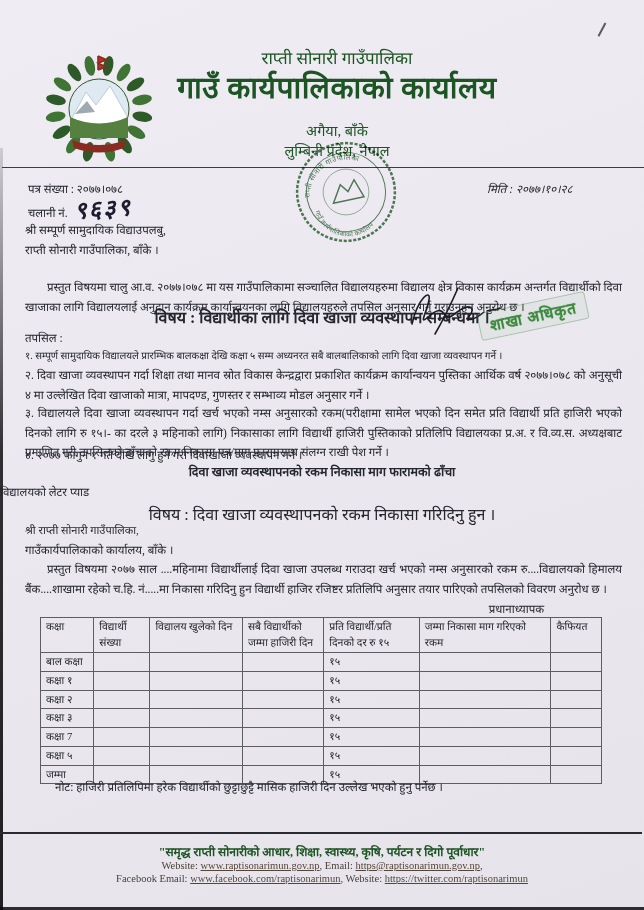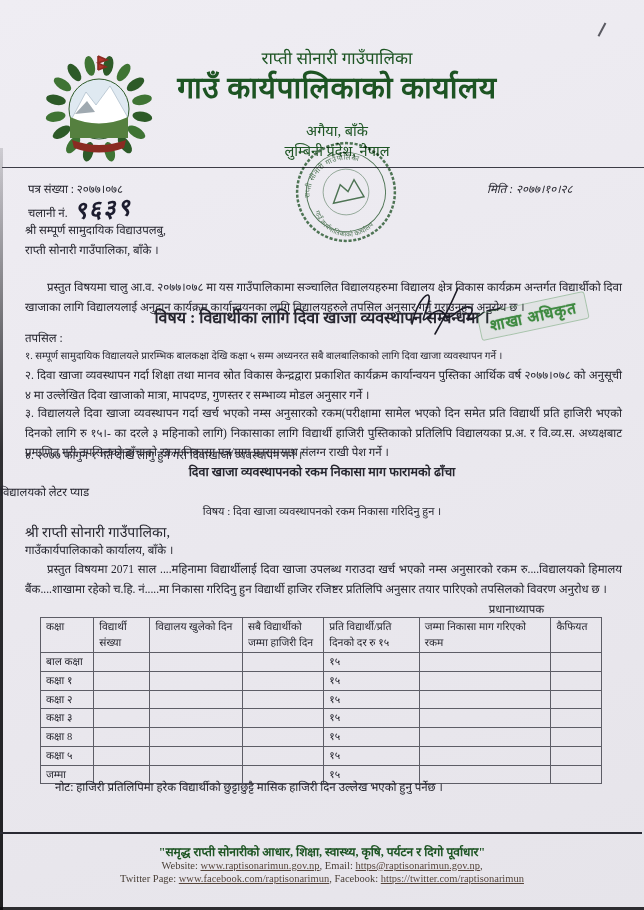--- a/index.html
+++ b/index.html
@@ -47,22 +47,22 @@
   }
 
   .tapasil{left:25px;top:330px;font-size:11.5px;}
   .pt1{left:25px;right:22px;top:347px;font-size:10px;}
   .pt2{left:25px;right:22px;top:366px;font-size:11.5px;}
   .pt3{left:25px;right:22px;top:404px;font-size:11.5px;}
   .pt4{left:25px;right:22px;top:446px;font-size:11.5px;}
 
   .form-title{left:0;right:0;top:463px;font-size:12.5px;font-weight:bold;text-align:center;}
   .form-letterpad{left:0;right:0;top:484px;font-size:11.5px;text-align:left;}
-  .form-subject{left:0;right:0;top:503px;font-size:11px;text-align:center;}
-  .form-addr1{left:25px;top:522px;font-size:14px;}
+  .form-subject{left:0;right:0;top:503px;font-size:16px;text-align:center;}
+  .form-addr1{left:25px;top:522px;font-size:11px;}
   .form-addr2{left:25px;top:542px;font-size:11.5px;}
   .form-para{left:25px;right:22px;top:560px;font-size:11.5px;}
   .signatory{left:0;right:100px;top:601px;font-size:11.5px;text-align:right;}
 
   
   .req-table{left:40px;top:617px;width:562px;border-collapse:collapse;font-size:10.5px;table-layout:fixed;}
   .req-table th,.req-table td{border:1px solid #5d5d66;padding:1px 5px;font-weight:normal;text-align:left;vertical-align:top;line-height:1.5;}
   .req-table th{height:32px;}
   .req-table td{height:15px;}
 
@@ -174,21 +174,21 @@
   <div class="abs pt1 para">१. सम्पूर्ण सामुदायिक विद्यालयले प्रारम्भिक बालकक्षा देखि कक्षा ५ सम्म अध्यनरत सबै बालबालिकाको लागि दिवा खाजा व्यवस्थापन गर्ने ।</div>
   <div class="abs pt2 para">२. दिवा खाजा व्यवस्थापन गर्दा शिक्षा तथा मानव स्रोत विकास केन्द्रद्वारा प्रकाशित कार्यक्रम कार्यान्वयन पुस्तिका आर्थिक वर्ष २०७७।०७८ को अनुसूची ४ मा उल्लेखित दिवा खाजाको मात्रा, मापदण्ड, गुणस्तर र सम्भाव्य मोडल अनुसार गर्ने ।</div>
   <div class="abs pt3 para">३. विद्यालयले दिवा खाजा व्यवस्थापन गर्दा खर्च भएको नम्स अनुसारको रकम(परीक्षामा सामेल भएको दिन समेत प्रति विद्यार्थी प्रति हाजिरी भएको दिनको लागि रु १५।- का दरले ३ महिनाको लागि) निकासाका लागि विद्यार्थी हाजिरी पुस्तिकाको प्रतिलिपि विद्यालयका प्र.अ. र वि.व्य.स. अध्यक्षबाट प्रमाणित गरी तपसिलको ढाँचाको रकम निकासा पत्र/माग फारामसाथ संलग्न राखी पेश गर्ने ।</div>
   <div class="abs pt4 para">४. २०७७ फागुन १ गते देखि लागु हुने गरी दिवाखाजा व्यवस्थापन गर्ने ।</div>
 
   <div class="abs form-title">दिवा खाजा व्यवस्थापनको रकम निकासा माग फारामको ढाँचा</div>
   <div class="abs form-letterpad">विद्यालयको लेटर प्याड</div>
   <div class="abs form-subject">विषय : दिवा खाजा व्यवस्थापनको रकम निकासा गरिदिनु हुन ।</div>
   <div class="abs form-addr1">श्री राप्ती सोनारी गाउँपालिका,</div>
   <div class="abs form-addr2">गाउँकार्यपालिकाको कार्यालय, बाँके ।</div>
-  <div class="abs form-para para indent">प्रस्तुत विषयमा 2071 साल ....महिनामा विद्यार्थीलाई दिवा खाजा उपलब्ध गराउदा खर्च भएको नम्स अनुसारको रकम रु....विद्यालयको हिमालय बैंक....शाखामा रहेको च.हि. नं.....मा निकासा गरिदिनु हुन विद्यार्थी हाजिर रजिष्टर प्रतिलिपि अनुसार तयार पारिएको तपसिलको विवरण अनुरोध छ ।</div>
+  <div class="abs form-para para indent">प्रस्तुत विषयमा २०७७ साल ....महिनामा विद्यार्थीलाई दिवा खाजा उपलब्ध गराउदा खर्च भएको नम्स अनुसारको रकम रु....विद्यालयको हिमालय बैंक....शाखामा रहेको च.हि. नं.....मा निकासा गरिदिनु हुन विद्यार्थी हाजिर रजिष्टर प्रतिलिपि अनुसार तयार पारिएको तपसिलको विवरण अनुरोध छ ।</div>
   <div class="abs signatory">प्रधानाध्यापक</div>
 
   <table class="abs req-table">
     <colgroup>
       <col style="width:9.5%">
         <col style="width:10%">
         <col style="width:16.5%">
       <col style="width:14.5%">
         <col style="width:17%">
         <col style="width:23.5%">
@@ -236,21 +236,21 @@
         <tr>
           <td>कक्षा ३</td>
           <td></td>
           <td></td>
           <td></td>
           <td>१५</td>
           <td></td>
           <td></td>
         </tr>
         <tr>
-          <td>कक्षा 8</td>
+          <td>कक्षा 7</td>
           <td></td>
           <td></td>
           <td></td>
           <td>१५</td>
           <td></td>
           <td></td>
         </tr>
         <tr>
           <td>कक्षा ५</td>
           <td></td>
@@ -273,16 +273,16 @@
   </table>
 
   <div class="abs note-line">नोट: हाजिरी प्रतिलिपिमा हरेक विद्यार्थीको छुट्टाछुट्टै मासिक हाजिरी दिन उल्लेख भएको हुनु पर्नेछ ।</div>
 
   <div class="abs footer-rule"></div>
   <div class="abs slogan">"समृद्ध राप्ती सोनारीको आधार, शिक्षा, स्वास्थ्य, कृषि, पर्यटन र दिगो पूर्वाधार"</div>
   <div class="abs contact1">
     <span>Website: </span><span class="link">www.raptisonarimun.gov.np</span><span>, Email: </span><span class="link">https@raptisonarimun.gov.np</span><span>,</span>
   </div>
   <div class="abs contact2">
-    <span>Twitter Page: </span><span class="link">www.facebook.com/raptisonarimun</span><span>, Facebook: </span><span class="link">https://twitter.com/raptisonarimun</span>
+    <span>Facebook Email: </span><span class="link">www.facebook.com/raptisonarimun</span><span>, Website: </span><span class="link">https://twitter.com/raptisonarimun</span>
   </div>
 
 </div>
 
 </body></html>

